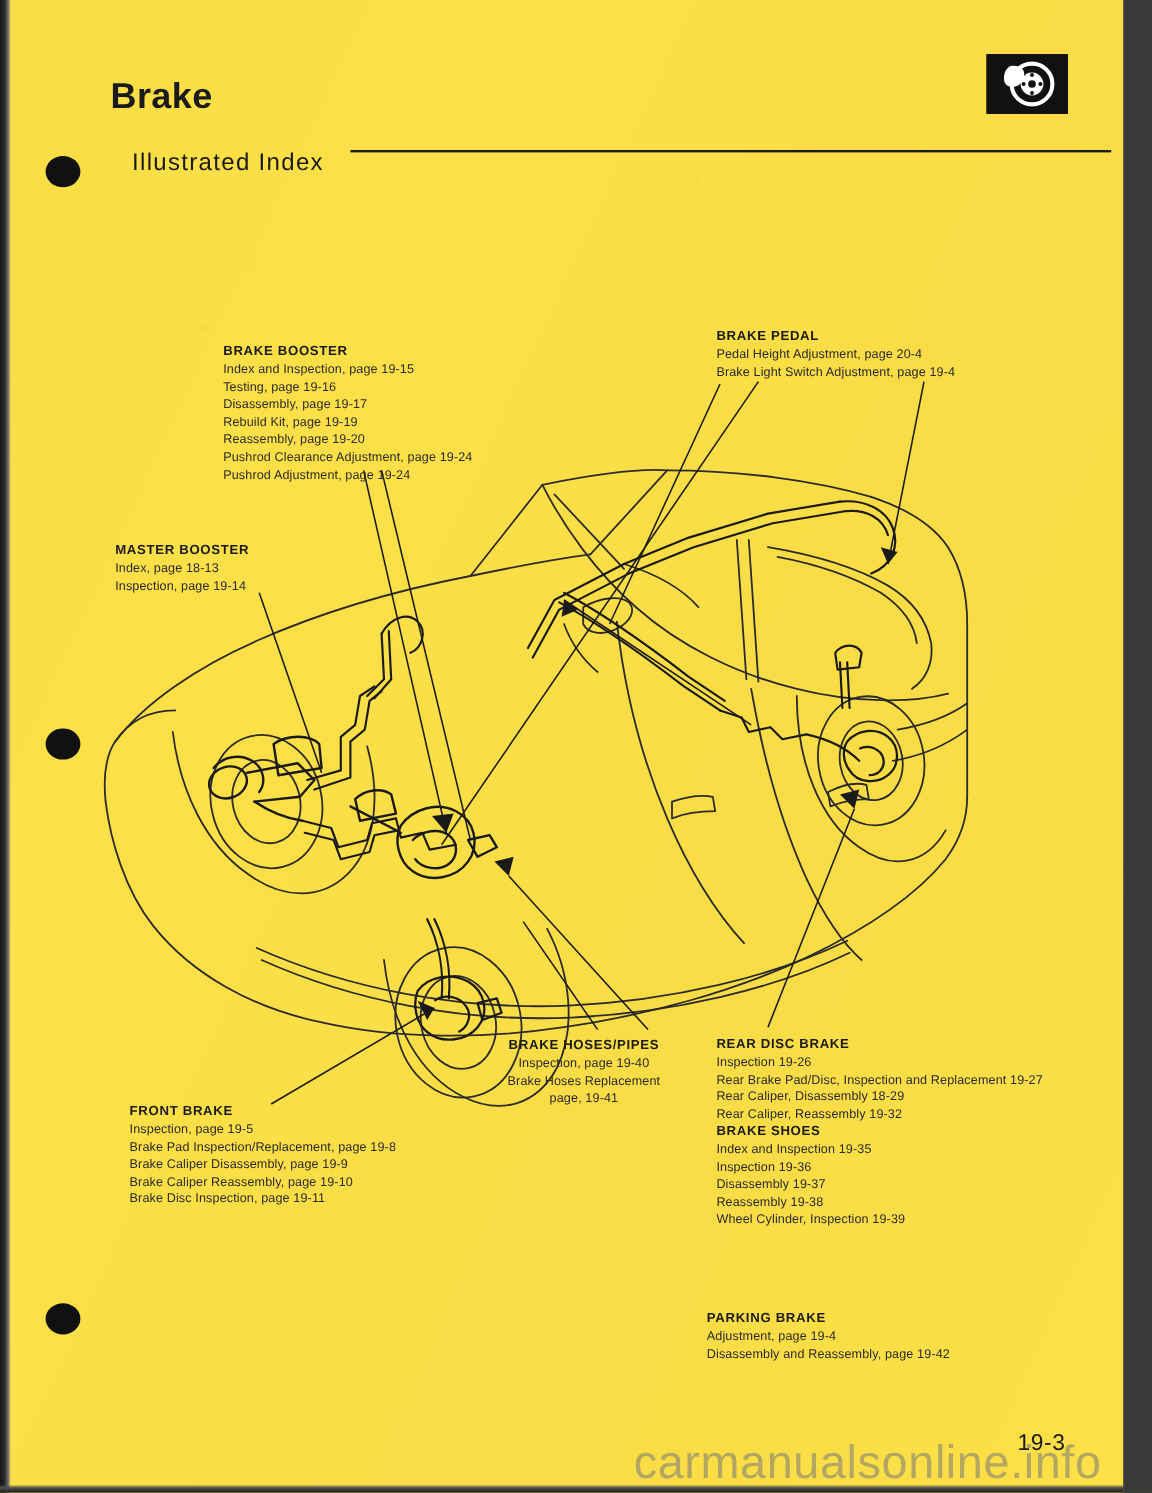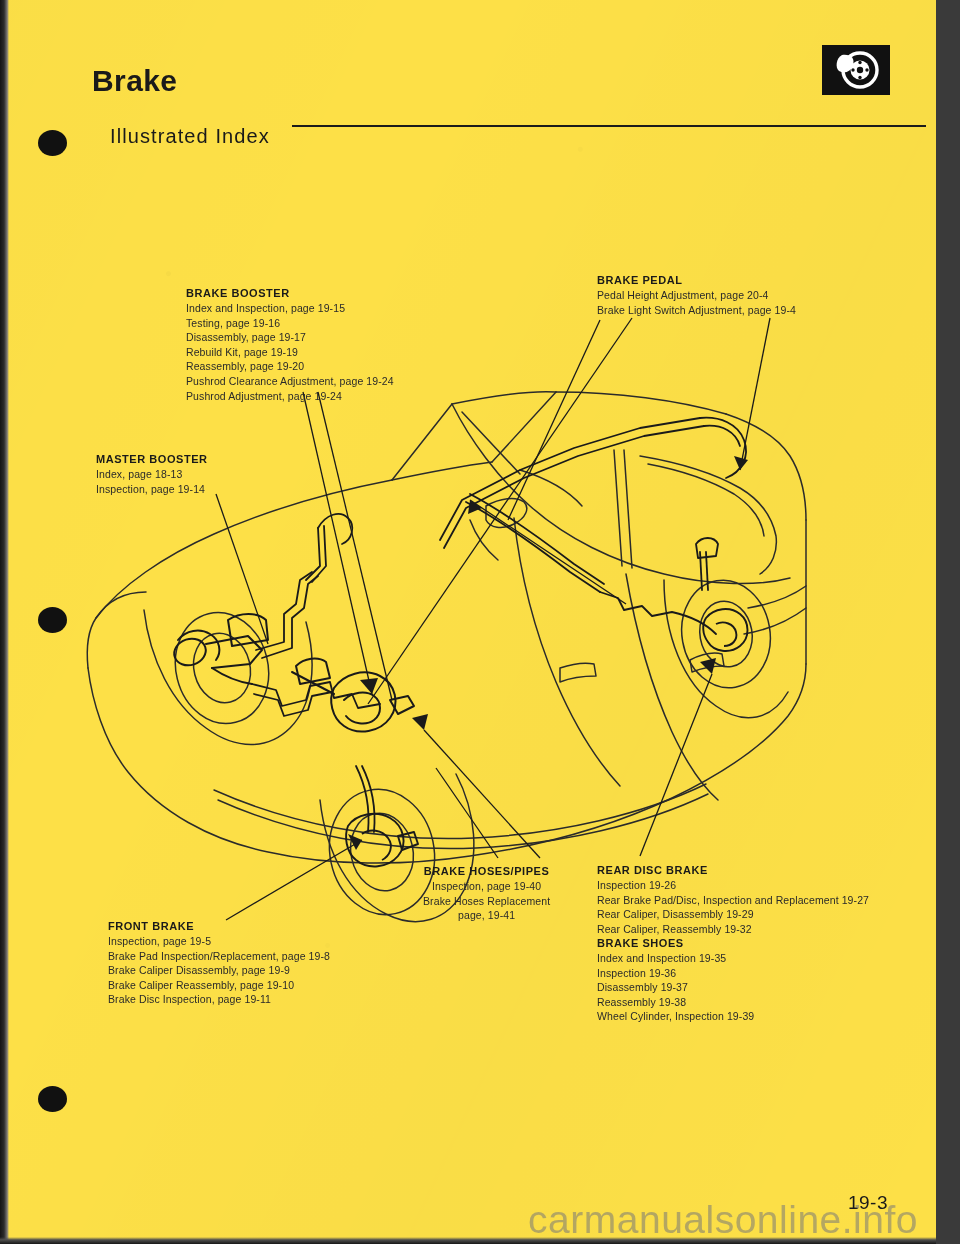--- a/index.html
+++ b/index.html
@@ -345,21 +345,21 @@
     <div class="blk-head">BRAKE HOSES/PIPES</div>
     <div class="blk-line">Inspection, page 19-40</div>
     <div class="blk-line">Brake Hoses Replacement</div>
     <div class="blk-line">page, 19-41</div>
   </div>
 
   <div class="info-block" id="blk-rear-disc">
     <div class="blk-head">REAR DISC BRAKE</div>
     <div class="blk-line">Inspection 19-26</div>
     <div class="blk-line">Rear Brake Pad/Disc, Inspection and Replacement 19-27</div>
-    <div class="blk-line">Rear Caliper, Disassembly 19-29</div>
+    <div class="blk-line">Rear Caliper, Disassembly 18-29</div>
     <div class="blk-line">Rear Caliper, Reassembly 19-32</div>
   </div>
 
   <div class="info-block" id="blk-brake-shoes">
     <div class="blk-head">BRAKE SHOES</div>
     <div class="blk-line">Index and Inspection 19-35</div>
     <div class="blk-line">Inspection 19-36</div>
     <div class="blk-line">Disassembly 19-37</div>
     <div class="blk-line">Reassembly 19-38</div>
     <div class="blk-line">Wheel Cylinder, Inspection 19-39</div>
@@ -367,17 +367,22 @@
 
   <div class="info-block" id="blk-front-brake">
     <div class="blk-head">FRONT BRAKE</div>
     <div class="blk-line">Inspection, page 19-5</div>
     <div class="blk-line">Brake Pad Inspection/Replacement, page 19-8</div>
     <div class="blk-line">Brake Caliper Disassembly, page 19-9</div>
     <div class="blk-line">Brake Caliper Reassembly, page 19-10</div>
     <div class="blk-line">Brake Disc Inspection, page 19-11</div>
   </div>
 
+  <div class="info-block" id="blk-parking-brake">
+    <div class="blk-head">PARKING BRAKE</div>
+    <div class="blk-line">Adjustment, page 19-4</div>
+    <div class="blk-line">Disassembly and Reassembly, page 19-42</div>
+  </div>
 
   <div class="page-number">19-3</div>
   <div class="watermark">carmanualsonline.info</div>
 
 </div>
 
 </body></html>

